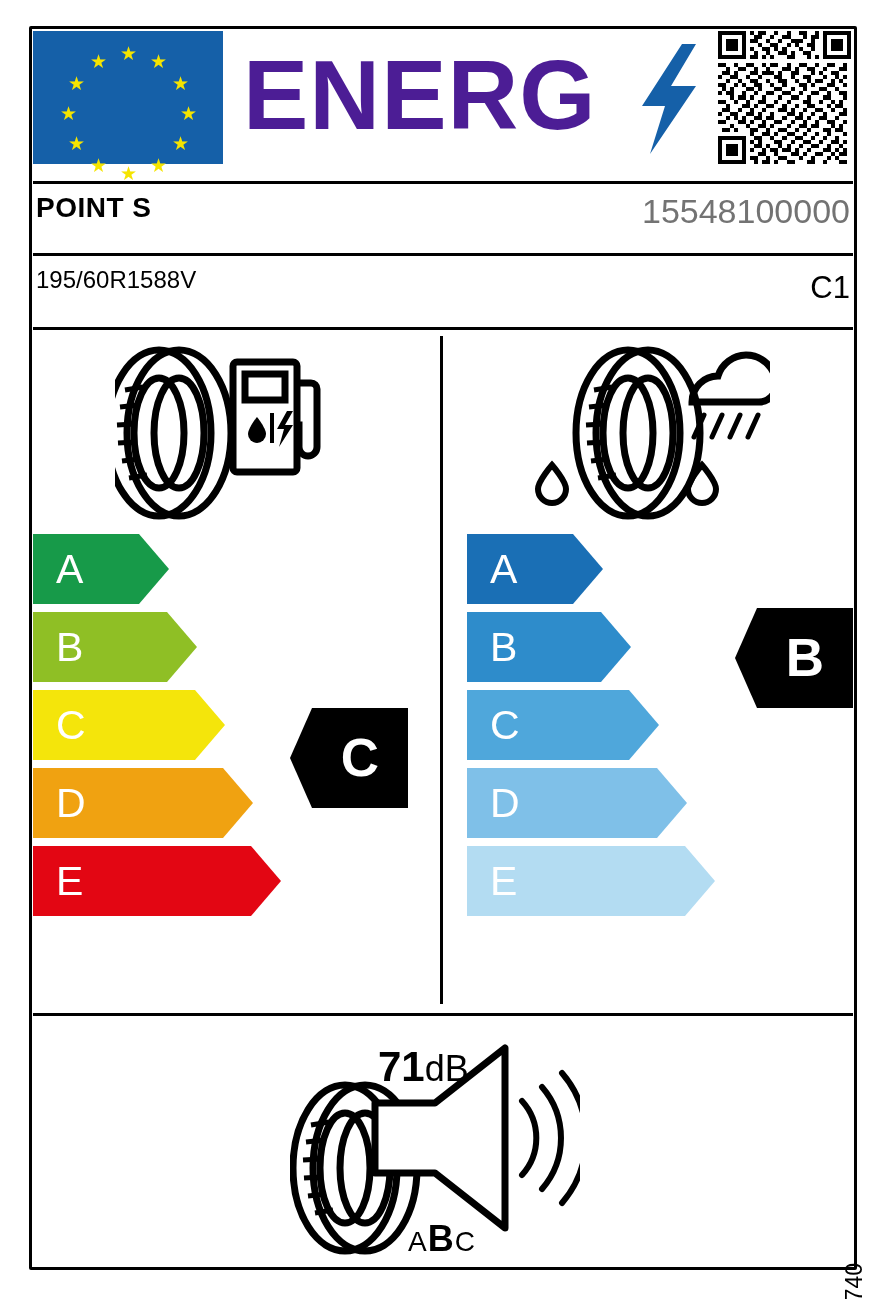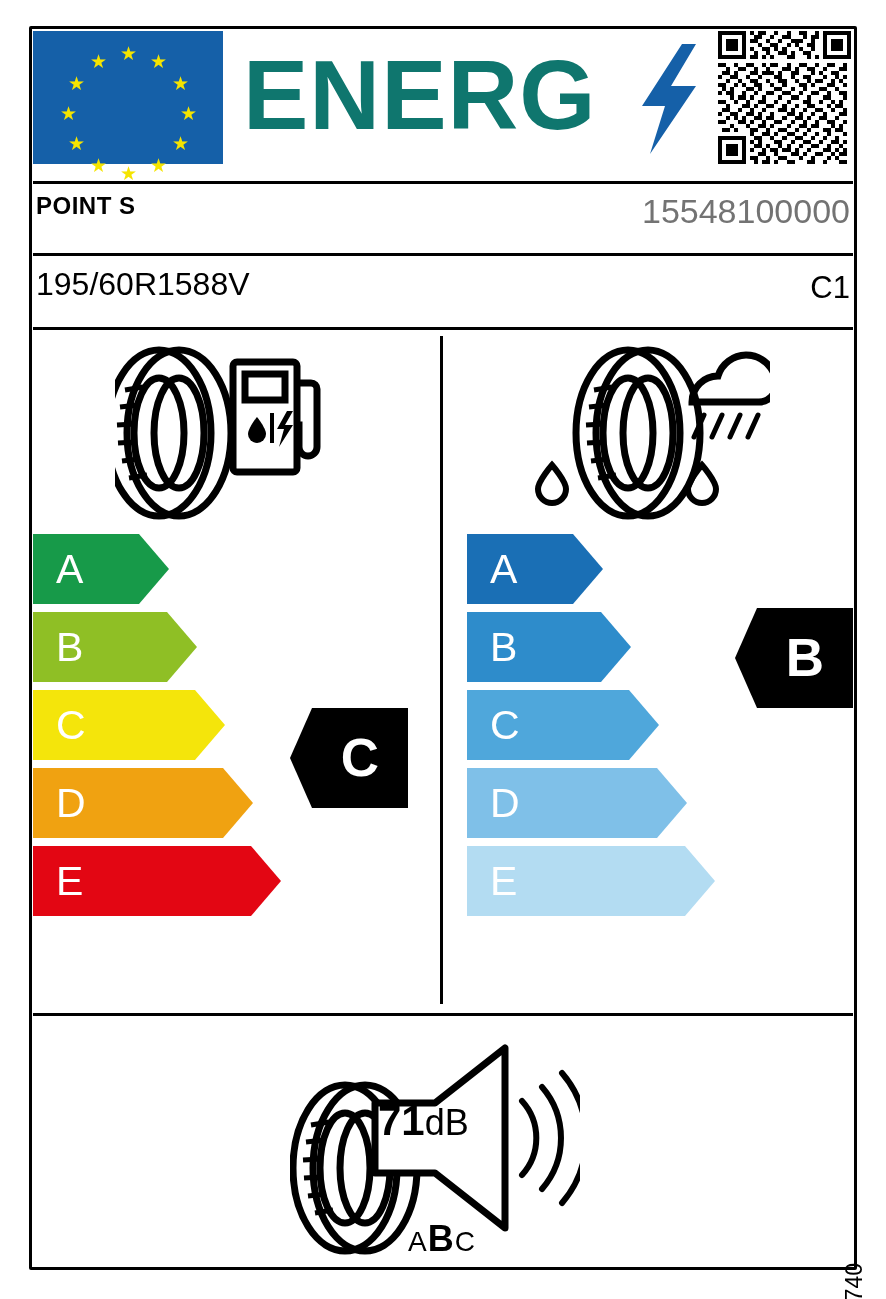--- a/index.html
+++ b/index.html
@@ -48,21 +48,21 @@
     height: 19px;
     text-align: center;
   }
   .energ-text {
     position: absolute;
     left: 243px;
     top: 38px;
     font-size: 98px;
     font-weight: bold;
     letter-spacing: 1px;
-    color: #0f766e;
+    color: #4c1d95;
     line-height: 115px;
     font-family: "Liberation Sans", sans-serif;
   }
   .bolt {
     position: absolute;
     left: 638px;
     top: 44px;
     width: 60px;
     height: 110px;
   }
@@ -94,38 +94,38 @@
     left: 440px;
     top: 336px;
     height: 668px;
   }
 
   
   .brand {
     position: absolute;
     left: 36px;
     top: 192px;
-    font-size: 24px;
+    font-size: 28px;
     font-weight: bold;
     letter-spacing: 0.5px;
     color: #000;
   }
   .sku {
     position: absolute;
     right: 36px;
     top: 192px;
     font-size: 34px;
     color: #737373;
     text-align: right;
   }
   .size {
     position: absolute;
     left: 36px;
     top: 266px;
-    font-size: 32px;
+    font-size: 24px;
     color: #000;
   }
   .class {
     position: absolute;
     right: 36px;
     top: 270px;
     font-size: 31px;
     color: #000;
     text-align: right;
   }
@@ -183,21 +183,21 @@
     font-size: 53px;
     font-weight: bold;
   }
   .marker-left { left: 290px; top: 708px; }
   .marker-right { left: 735px; top: 608px; }
 
   
   .noise-db {
     position: absolute;
     left: 378px;
-    top: 1097px;
+    top: 1043px;
     font-size: 40px;
     color: #000;
     font-family: "Liberation Sans", sans-serif;
     text-align: center;
   }
   .noise-db .val { font-weight: bold; font-size: 42px; }
   .noise-db .unit { font-weight: normal; font-size: 36px; }
   .noise-classes {
     position: absolute;
     left: 408px;

